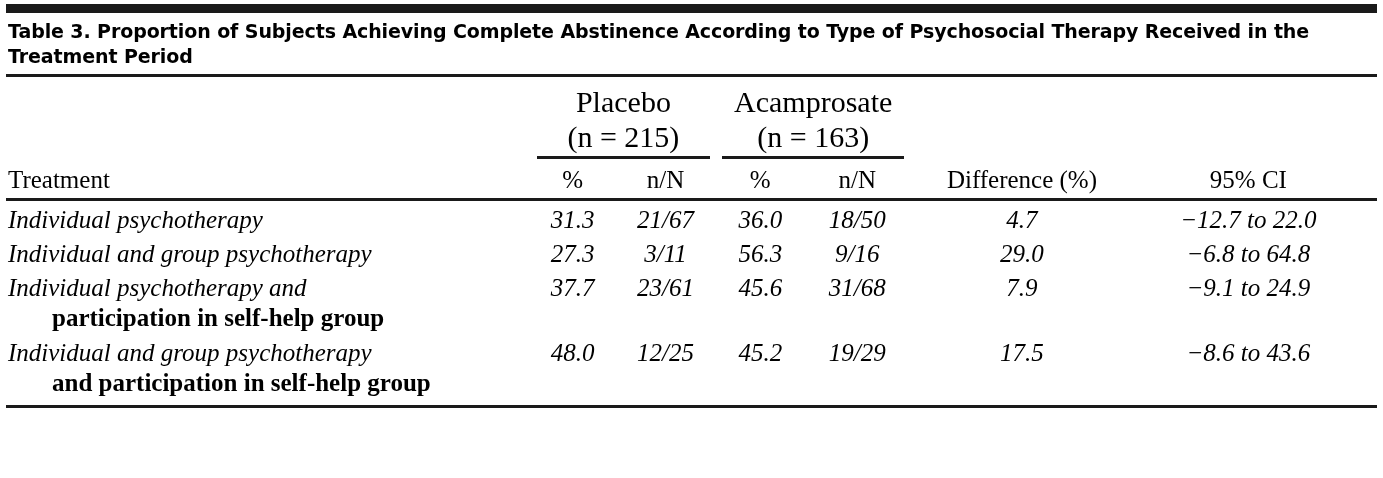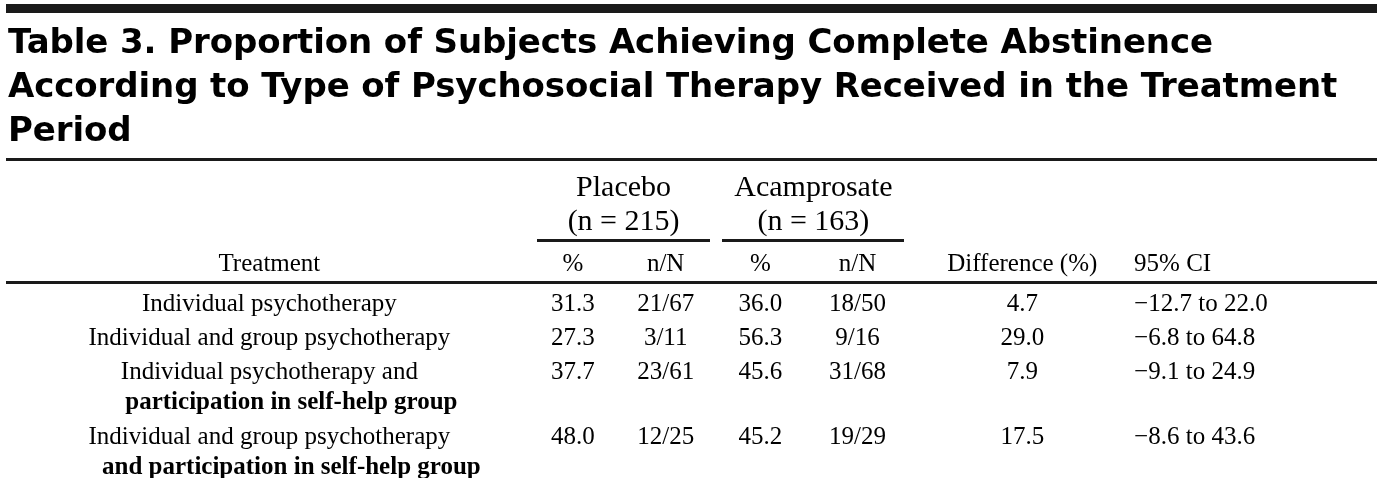--- a/index.html
+++ b/index.html
@@ -26,21 +26,21 @@
   
   .rule-top {
     height: 9px;
     background: #1a1a1a;
     margin: 4px 0 0 0;
   }
 
   .caption {
     font-family: "DejaVu Sans", sans-serif;
     font-weight: bold;
-    font-size: 34px;
+    font-size: 19px;
     line-height: 1.30;
     letter-spacing: -0.1px;
     padding: 6px 2px 6px 2px;
   }
 
   .rule-caption {
     height: 3px;
     background: #1a1a1a;
     margin-bottom: 0;
   }
@@ -53,27 +53,27 @@
   }
 
   table.maintable td, table.maintable th {
     padding: 0;
     font-weight: normal;
     vertical-align: bottom;
     white-space: nowrap;
   }
 
   
-  .c-treat { width: 545px; text-align: center; padding-left: 2px !important; }
+  .c-treat { width: 545px; text-align: left; padding-left: 2px !important; }
   .c-pp    { width: 92px;  text-align: center; }
   .c-pn    { width: 110px; text-align: center; }
   .c-ap    { width: 92px;  text-align: center; }
   .c-an    { width: 110px; text-align: center; }
   .c-diff  { width: 240px; text-align: center; }
-  .c-ci    { width: 250px; text-align: left; padding-right: 14px !important; }
+  .c-ci    { width: 250px; text-align: center; padding-right: 14px !important; }
 
   .grp-head {
     text-align: center;
     font-size: 30px;
     line-height: 1.14;
     padding-top: 8px !important;
   }
   .grp-head .ln2 { display: block; }
 
   .grp-rule td { padding: 0 !important; height: 5px; }
@@ -89,20 +89,21 @@
   }
 
   .rule-head {
     height: 3px;
     background: #1a1a1a;
   }
 
   .body-row td {
     padding-top: 5px !important;
     padding-bottom: 1px !important;
+    font-style: italic;
   }
   .body-row td.c-treat { padding-left: 2px !important; }
 
   .cont-row td {
     padding-top: 1px !important;
     padding-bottom: 2px !important;
   }
   .indent { padding-left: 44px !important; display: block; font-weight: bold; }
 
   .rule-bottom {

